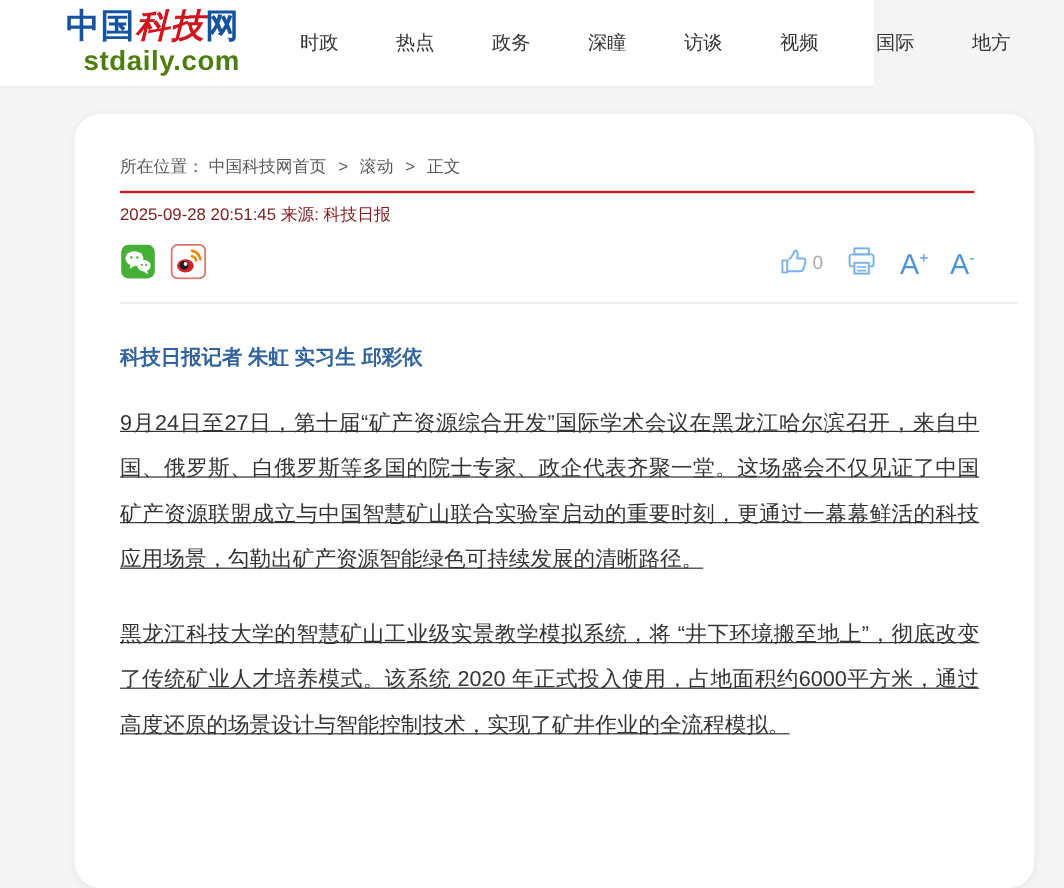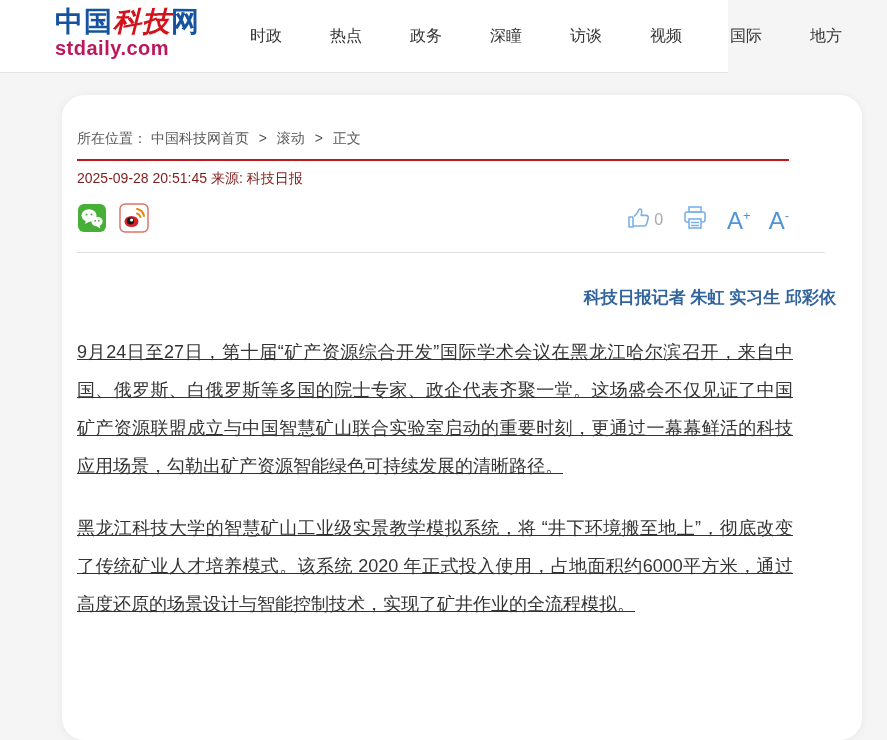--- a/index.html
+++ b/index.html
@@ -13,32 +13,32 @@
   
   .site-header {
     position:absolute; top:0; left:0; width:728px; height:73px;
     background:#ffffff; border-bottom:1px solid #e4e4e7;
     z-index:5;
   }
   .logo { position:absolute; left:55px; top:8px; cursor:pointer; line-height:1; }
   .logo-line1 { font-size:28px; font-weight:bold; letter-spacing:1px; white-space:nowrap; }
   .logo-blue { color:#15539e; }
   .logo-red  { color:#d3131c; font-style:italic; font-family:"Liberation Serif","DejaVu Serif",serif; }
-  .logo-domain { font-size:20px; font-weight:bold; color:#be185d; margin-top:2px; letter-spacing:0.5px; }
+  .logo-domain { font-size:23px; font-weight:bold; color:#4d7c0f; margin-top:2px; letter-spacing:0.5px;text-align:right; }
   .main-nav {
     position:absolute; left:232px; top:0; height:73px;
     display:flex; align-items:center; gap:30px; white-space:nowrap;
   }
   .nav-item { font-size:16px; color:#333; text-decoration:none; cursor:pointer;margin-left:18px; }
 
   
   .card {
     position:absolute; left:62px; top:95px; width:800px; height:645px;
     background:#ffffff; box-shadow:0 1px 8px rgba(0,0,0,0.06);
-    padding:35px 26px 0 15px; overflow:hidden;border-radius:22px;
+    padding:35px 26px 0 38px; overflow:hidden;border-radius:22px;
   }
   .breadcrumb { font-size:14px; color:#595959; }
   .breadcrumb a { color:#595959; text-decoration:none; cursor:pointer; }
   .crumb-sep { margin:0 6px; color:#595959; }
   .redline { width:712px; height:2px; background:#c01920; border:none; margin-top:11px; }
 
   .article-title {
     margin-top:25px; width:716px;
     font-size:33px; line-height:47px; font-weight:600; color:#333;
     letter-spacing:0.5px;
@@ -56,21 +56,21 @@
   .like-count { font-size:16px; color:#aaa; margin-left:2px; line-height:22px; }
   .print-btn { cursor:pointer; display:flex; align-items:center; }
   .fontsize-btn {
     font-size:24px; color:#4d94db; cursor:pointer; font-weight:400;
     line-height:26px; letter-spacing:0;
   }
   .fontsize-btn sup { font-size:13px; vertical-align:super; }
 
   .divider { width:748px; height:1px; background:#ddd; border:none; margin-top:17px; }
 
-  .byline { margin-top:33px; font-size:17px; font-weight:bold; color:#31639c;text-align:right; }
+  .byline { margin-top:33px; font-size:17px; font-weight:bold; color:#31639c; }
   .para {
     margin-top:24px; width:716px;
     font-size:18px; line-height:38px; color:#333;
     text-align:justify;
     text-decoration:underline;
   }
 </style>
 </head>
 <body>
 

